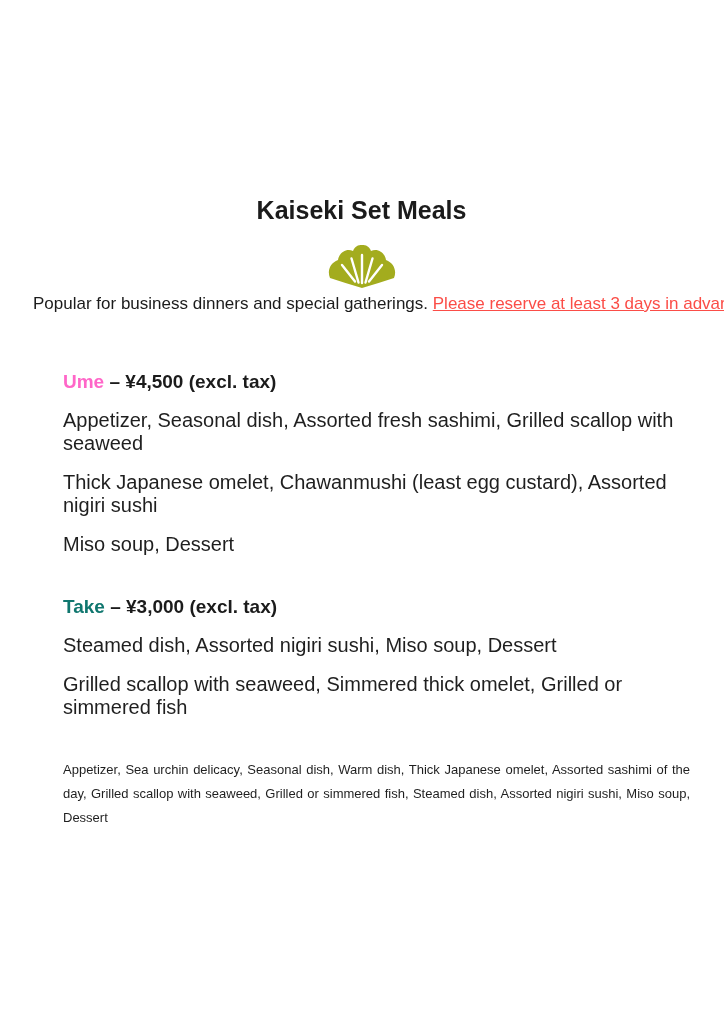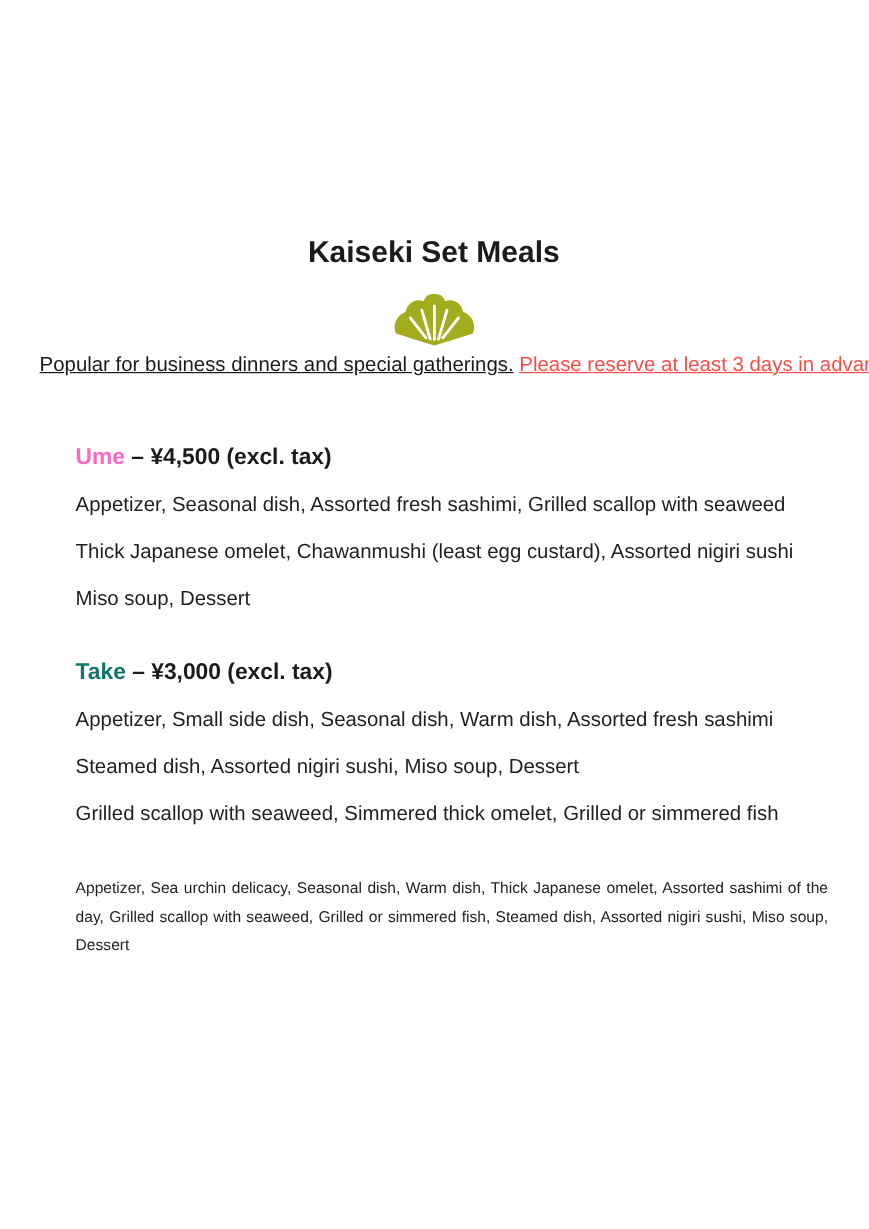--- a/index.html
+++ b/index.html
@@ -36,39 +36,38 @@
     vertical-align: top;
   }
   .notice {
     margin: 0 0 55px 0;
     font-size: 17px;
     line-height: 23px;
     white-space: nowrap;
   }
   .notice-main {
     color: #1b1b1b;
-    text-decoration: underline;
   }
   .notice-reserve {
     text-decoration: underline;
   }
   .meal {
     padding-left: 30px;
     margin: 0 0 39px 0;
   }
   .meal-heading {
     margin: 0 0 16px 0;
     font-size: 19px;
     line-height: 23px;
     font-weight: 700;
     color: #1b1b1b;
   }
   .meal-line {
     margin: 0 0 16px 0;
-    font-size: 17px;
+    font-size: 20px;
     line-height: 23px;
     color: #1f1f1f;
   }
   .meal-paragraph {
     margin: 0 0 16px 0;
     font-size: 13px;
     line-height: 24px;
     color: #1f1f1f;
     text-align: justify;
     text-justify: inter-word;
@@ -107,21 +106,20 @@
     <p class="meal-line">Appetizer, Seasonal dish, Assorted fresh sashimi, Grilled scallop with seaweed</p>
     <p class="meal-line">Thick Japanese omelet, Chawanmushi (least egg custard), Assorted nigiri sushi</p>
     <p class="meal-line">Miso soup, Dessert</p>
   </section>
 
   <section class="meal">
     <h2 class="meal-heading">
       <span class="meal-name" style="color: #0f766e;">Take</span>
       <span class="meal-price">– ¥3,000 (excl. tax)</span>
     </h2>
-    <p class="meal-line">Appetizer, Small side dish, Seasonal dish, Warm dish, Assorted fresh sashimi</p>
     <p class="meal-line">Steamed dish, Assorted nigiri sushi, Miso soup, Dessert</p>
     <p class="meal-line">Grilled scallop with seaweed, Simmered thick omelet, Grilled or simmered fish</p>
   </section>
 
   <section class="meal">
     <p class="meal-paragraph">Appetizer, Sea urchin delicacy, Seasonal dish, Warm dish, Thick Japanese omelet, Assorted sashimi of the day, Grilled scallop with seaweed, Grilled or simmered fish, Steamed dish, Assorted nigiri sushi, Miso soup, Dessert</p>
   </section>
 
 </div>
 

